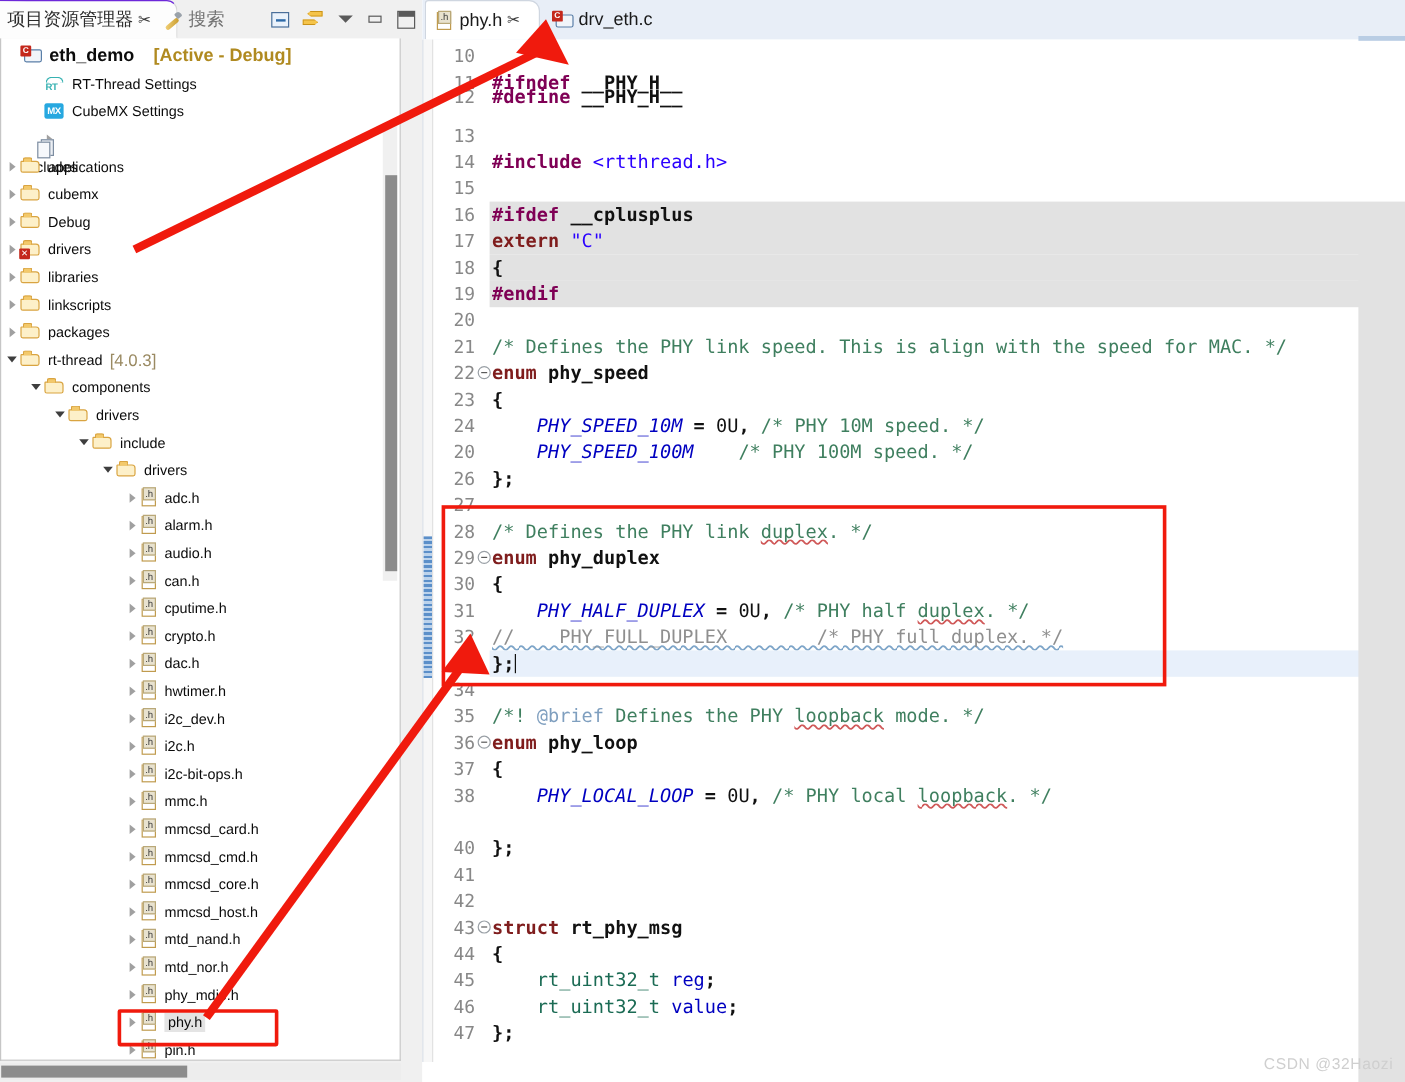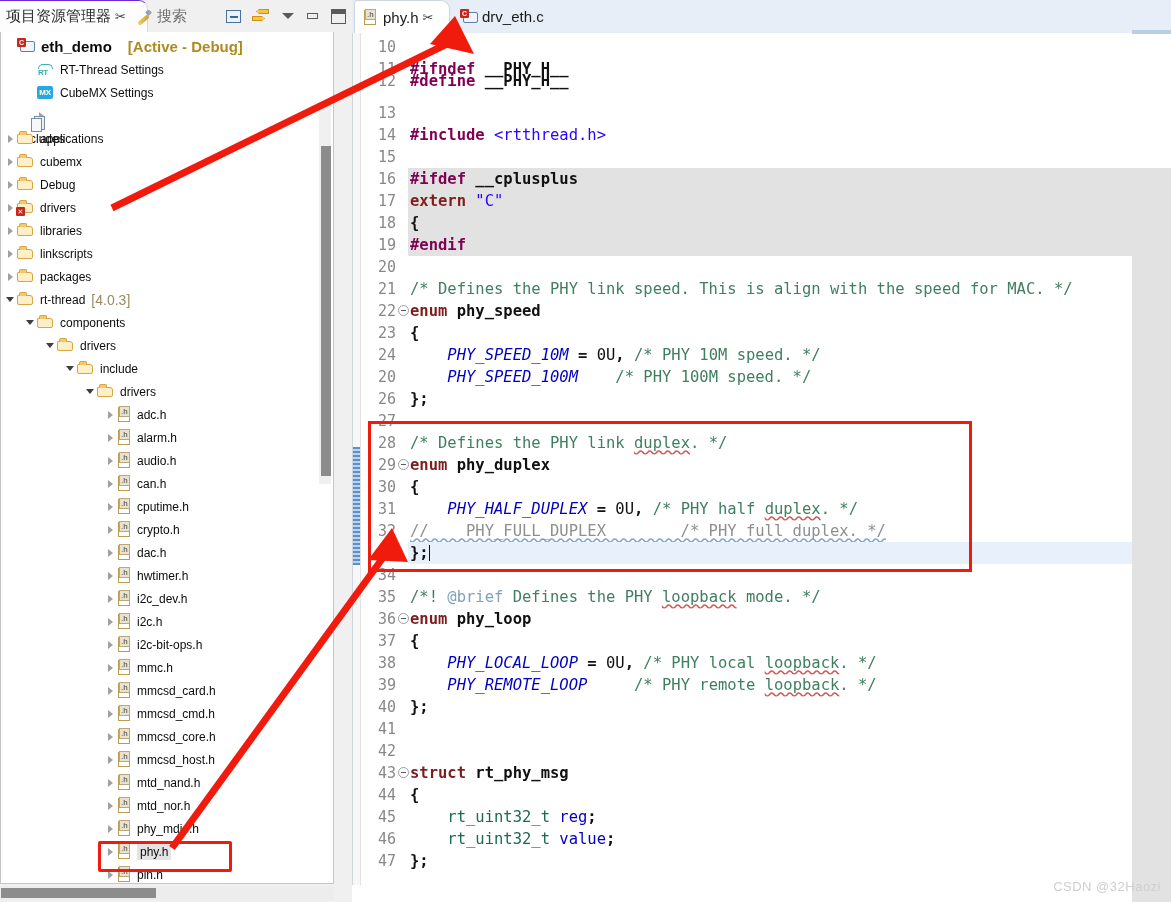--- a/index.html
+++ b/index.html
@@ -429,21 +429,20 @@
           <div class="cl" style="position: absolute; left: 0px; top: 421px; width: 810px;"><span class="ln">29</span><span class="fold"></span><span class="src"><span class="k">enum</span><span class="plain"> phy_duplex</span></span></div>
           <div class="cl" style="position: absolute; left: 0px; top: 443px; width: 810px;"><span class="ln">30</span><span class="src"><span class="plain">{</span></span></div>
           <div class="cl" style="position: absolute; left: 0px; top: 465px; width: 810px;"><span class="ln">31</span><span class="src"><span class="plain">    </span><span class="en">PHY_HALF_DUPLEX</span><span class="plain"> = </span><span class="num">0U</span><span class="plain">, </span><span class="cm">/* PHY half </span><span class="cm sq">duplex</span><span class="cm">. */</span></span></div>
           <div class="cl" style="position: absolute; left: 0px; top: 487px; width: 810px;"><span class="ln">32</span><span class="src"><span class="cmg sqb">//    PHY_FULL_DUPLEX        /* PHY full duplex. */</span></span></div>
           <div class="cl" style="position: absolute; left: 0px; top: 509px; width: 810px;"><div class="hl-cur" style="top: 0px;"></div><span class="ln">33</span><span class="src"><span class="plain">};</span><span class="caret"></span></span></div>
           <div class="cl" style="position: absolute; left: 0px; top: 531px; width: 810px;"><span class="ln">34</span><span class="src"></span></div>
           <div class="cl" style="position: absolute; left: 0px; top: 553px; width: 810px;"><span class="ln">35</span><span class="src"><span class="cm">/*! </span><span class="jd">@brief</span><span class="cm"> Defines the PHY </span><span class="cm sq">loopback</span><span class="cm"> mode. */</span></span></div>
           <div class="cl" style="position: absolute; left: 0px; top: 575px; width: 810px;"><span class="ln">36</span><span class="fold"></span><span class="src"><span class="k">enum</span><span class="plain"> phy_loop</span></span></div>
           <div class="cl" style="position: absolute; left: 0px; top: 597px; width: 810px;"><span class="ln">37</span><span class="src"><span class="plain">{</span></span></div>
           <div class="cl" style="position: absolute; left: 0px; top: 619px; width: 810px;"><span class="ln">38</span><span class="src"><span class="plain">    </span><span class="en">PHY_LOCAL_LOOP</span><span class="plain"> = </span><span class="num">0U</span><span class="plain">, </span><span class="cm">/* PHY local </span><span class="cm sq">loopback</span><span class="cm">. */</span></span></div>
-          <div class="cl" style="position: absolute; left: 0px; top: 641px; width: 810px;"><span class="ln">39</span><span class="src"><span class="plain">    </span><span class="en">PHY_REMOTE_LOOP</span><span class="plain">     </span><span class="cm">/* PHY remote </span><span class="cm sq">loopback</span><span class="cm">. */</span></span></div>
           <div class="cl" style="position: absolute; left: 0px; top: 663px; width: 810px;"><span class="ln">40</span><span class="src"><span class="plain">};</span></span></div>
           <div class="cl" style="position: absolute; left: 0px; top: 685px; width: 810px;"><span class="ln">41</span><span class="src"></span></div>
           <div class="cl" style="position: absolute; left: 0px; top: 707px; width: 810px;"><span class="ln">42</span><span class="src"></span></div>
           <div class="cl" style="position: absolute; left: 0px; top: 729px; width: 810px;"><span class="ln">43</span><span class="fold"></span><span class="src"><span class="k">struct</span><span class="plain"> rt_phy_msg</span></span></div>
           <div class="cl" style="position: absolute; left: 0px; top: 751px; width: 810px;"><span class="ln">44</span><span class="src"><span class="plain">{</span></span></div>
           <div class="cl" style="position: absolute; left: 0px; top: 773px; width: 810px;"><span class="ln">45</span><span class="src"><span class="plain">    </span><span class="typ">rt_uint32_t</span><span class="plain"> </span><span class="fld">reg</span><span class="plain">;</span></span></div>
           <div class="cl" style="position: absolute; left: 0px; top: 795px; width: 810px;"><span class="ln">46</span><span class="src"><span class="plain">    </span><span class="typ">rt_uint32_t</span><span class="plain"> </span><span class="fld">value</span><span class="plain">;</span></span></div>
           <div class="cl" style="position: absolute; left: 0px; top: 817px; width: 810px;"><span class="ln">47</span><span class="src"><span class="plain">};</span></span></div>
         </div>
 

